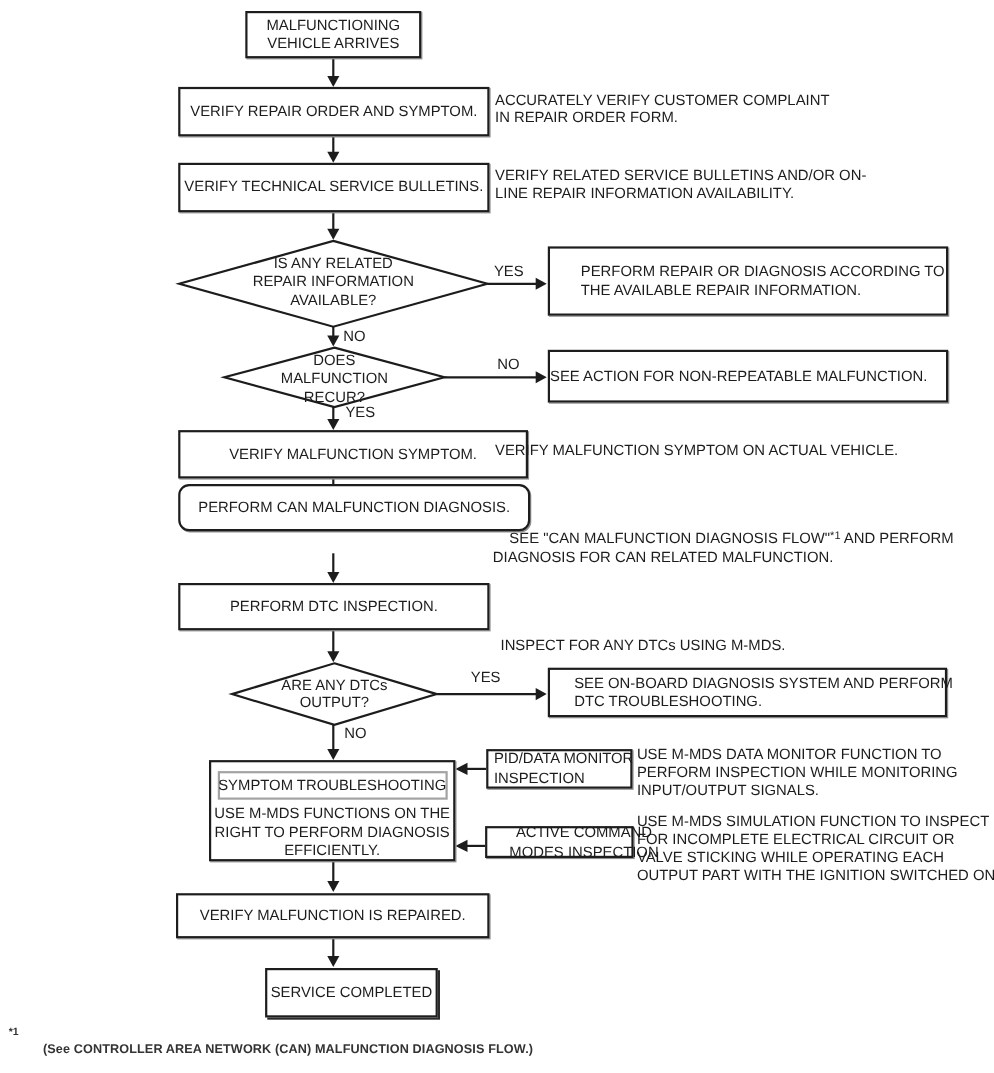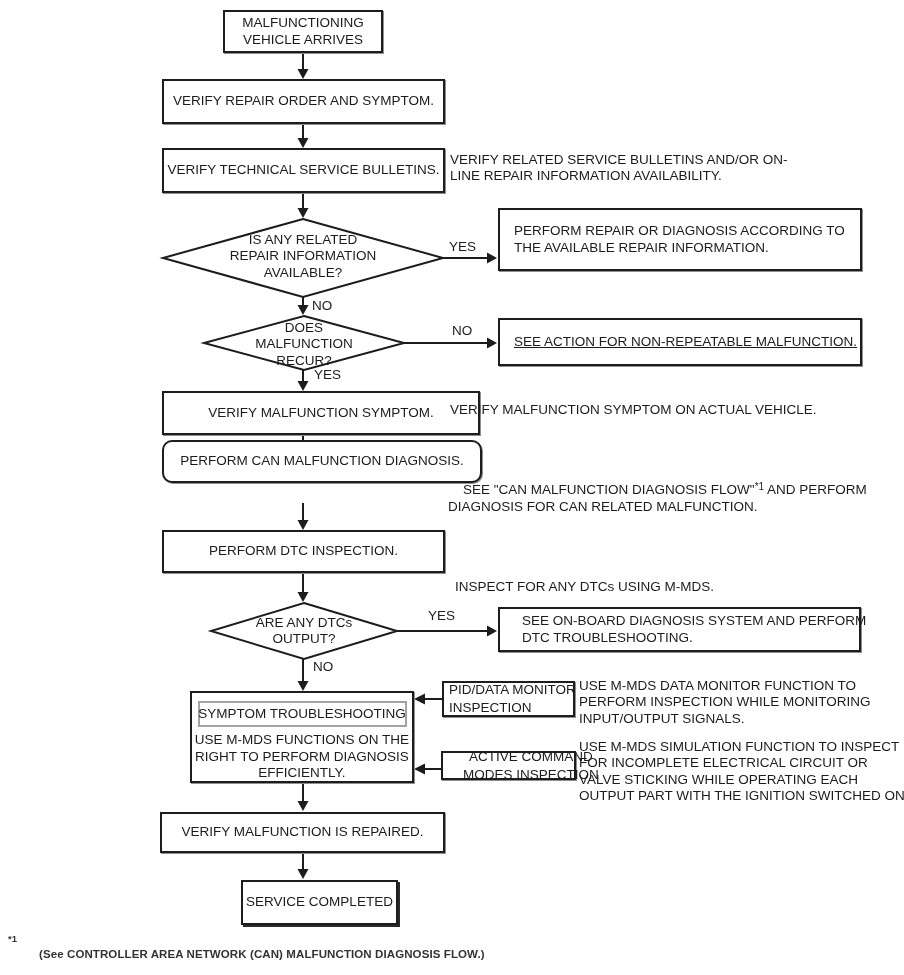--- a/index.html
+++ b/index.html
@@ -110,41 +110,43 @@
     <div class="inner-box" style="width:209px;height:31px;">SYMPTOM TROUBLESHOOTING</div>
     <div class="sym-body">USE M-MDS FUNCTIONS ON THE
 RIGHT TO PERFORM DIAGNOSIS
 EFFICIENTLY.</div>
   </div>
 
   <div class="box" style="left:160px;top:812px;width:285px;height:41px;">VERIFY MALFUNCTION IS REPAIRED.</div>
 
   <div class="box endbox" style="left:241px;top:880px;width:157px;height:45px;">SERVICE COMPLETED</div>
 
-  <div class="box left" style="left:498px;top:208px;width:364px;height:63px;padding-left:14px;">PERFORM REPAIR OR DIAGNOSIS ACCORDING TO
+  <div class="box left" style="left:498px;top:224px;width:364px;height:63px;padding-left:28px;">PERFORM REPAIR OR DIAGNOSIS ACCORDING TO
 THE AVAILABLE REPAIR INFORMATION.</div>
 
-  <div class="box left" style="left:498px;top:318px;width:364px;height:48px;padding-left:14px;text-decoration:underline;">SEE ACTION FOR NON-REPEATABLE MALFUNCTION.</div>
+  <div class="box left" style="left:498px;top:318px;width:364px;height:48px;">SEE ACTION FOR NON-REPEATABLE MALFUNCTION.</div>
 
   <div class="box left" style="left:498px;top:607px;width:363px;height:45px;padding-left:22px;">SEE ON-BOARD DIAGNOSIS SYSTEM AND PERFORM
 DTC TROUBLESHOOTING.</div>
 
   <div class="box left" style="left:442px;top:681px;width:133px;height:36px;padding-left:5px;line-height:1.3;">PID/DATA MONITOR
 INSPECTION</div>
 
   <div class="box left" style="left:441px;top:751px;width:135px;height:29px;padding-left:20px;line-height:1.3;text-align:center;">ACTIVE COMMAND
 MODES INSPECTION</div>
 
   <div class="lbl" style="left:449px;top:240px;">YES</div>
   <div class="lbl" style="left:312px;top:299px;">NO</div>
   <div class="lbl" style="left:452px;top:324px;">NO</div>
   <div class="lbl" style="left:314px;top:368px;">YES</div>
   <div class="lbl" style="left:428px;top:609px;">YES</div>
   <div class="lbl" style="left:313px;top:660px;">NO</div>
 
+  <div class="note" style="left:450px;top:83px;">ACCURATELY VERIFY CUSTOMER COMPLAINT
+IN REPAIR ORDER FORM.</div>
 
   <div class="note" style="left:450px;top:152px;">VERIFY RELATED SERVICE BULLETINS AND/OR ON-
 LINE REPAIR INFORMATION AVAILABILITY.</div>
 
   <div class="note" style="left:450px;top:402px;">VERIFY MALFUNCTION SYMPTOM ON ACTUAL VEHICLE.</div>
 
   <div class="note" style="left:448px;top:466px;">
     <span>SEE "CAN MALFUNCTION DIAGNOSIS FLOW"</span><span class="ref">*1</span><span> AND PERFORM
 DIAGNOSIS FOR CAN RELATED MALFUNCTION.</span>
   </div>

